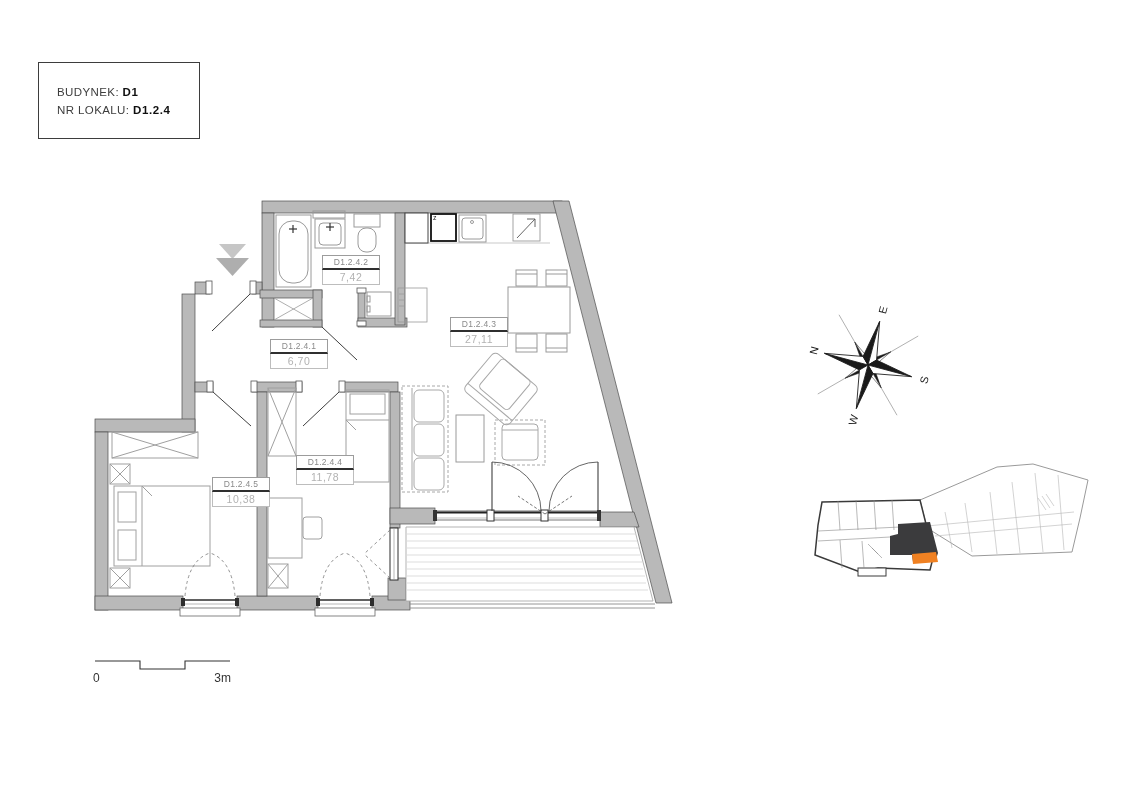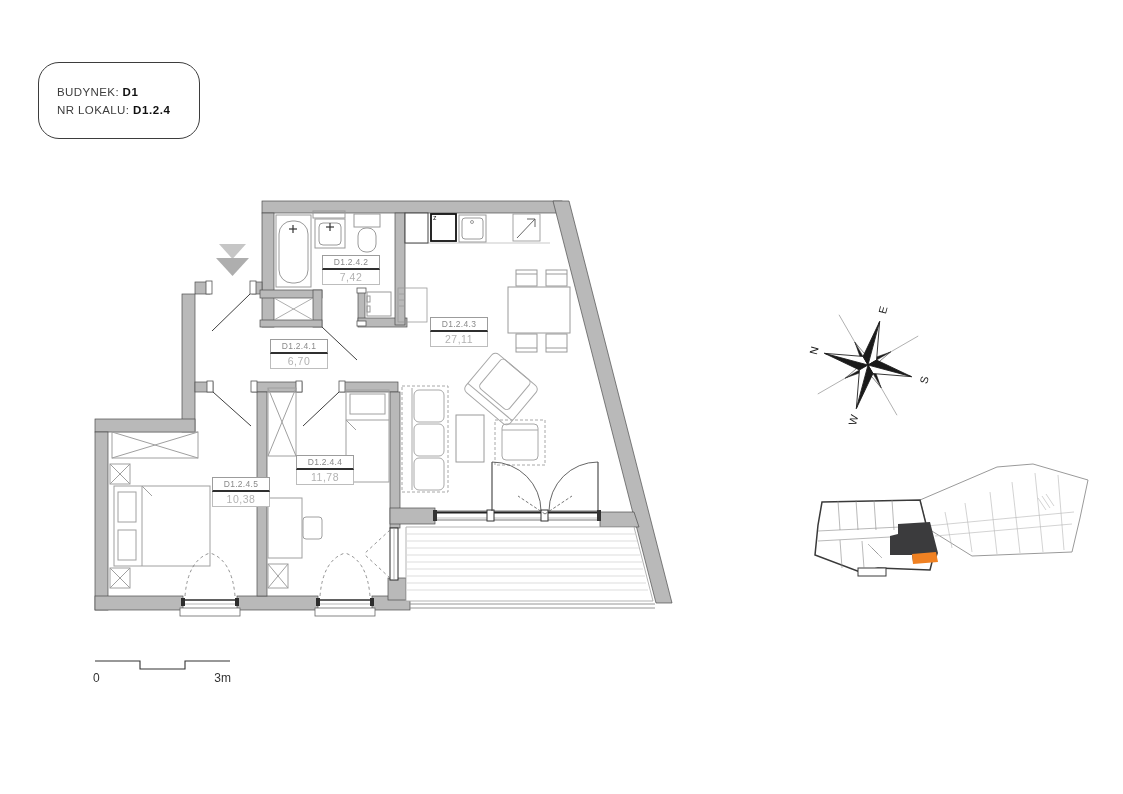--- a/index.html
+++ b/index.html
@@ -3,31 +3,31 @@
 <meta charset="utf-8">
 <style>
   html,body{margin:0;padding:0;background:#fff;}
   .page{position:relative;width:1123px;height:794px;background:#fff;overflow:hidden;
         font-family:"Liberation Sans",sans-serif;}
   
   .hbox{position:absolute;border:1.5px solid #3d3d3d;background:#fff;box-sizing:border-box;
         font-size:11.5px;letter-spacing:.4px;color:#3d3d3d;line-height:18px;
         display:flex;flex-direction:column;justify-content:center;padding-left:18px;}
   .hbox b{color:#0f0f0f;font-weight:bold;letter-spacing:.6px;}
-  .hbox1{left:38px;top:62px;width:162px;height:77px;border-radius:21px;}
+  .hbox1{left:38px;top:62px;width:162px;height:77px;}
   .hbox2{left:210px;top:62px;width:268px;height:77px;}
   
   .rlabel{position:absolute;width:58px;text-align:center;background:#fff;}
   .rlabel .rid{border:1px solid #9c9c9c;border-bottom:2px solid #2f2f2f;font-size:8.5px;
                color:#8a8a8a;padding:1px 9px;letter-spacing:.3px;}
   .rlabel .rarea{border:1px solid #bdbdbd;border-top:none;font-size:10.5px;color:#b2b2b2;
                padding:1px 0;letter-spacing:.5px;}
   .rl-hall{left:270px;top:339px;}
   .rl-bath{left:322px;top:255px;}
-  .rl-living{left:430px;top:317px;}
+  .rl-living{left:450px;top:317px;}
   .rl-bed4{left:296px;top:455px;}
   .rl-bed5{left:212px;top:477px;}
   .zlab{position:absolute;left:433px;top:214px;font-size:7px;color:#222;}
   svg{position:absolute;left:0;top:0;}
   svg text{font-family:"Liberation Sans",sans-serif;}
 </style>
 </head>
 <body>
 
 <div class="page">

